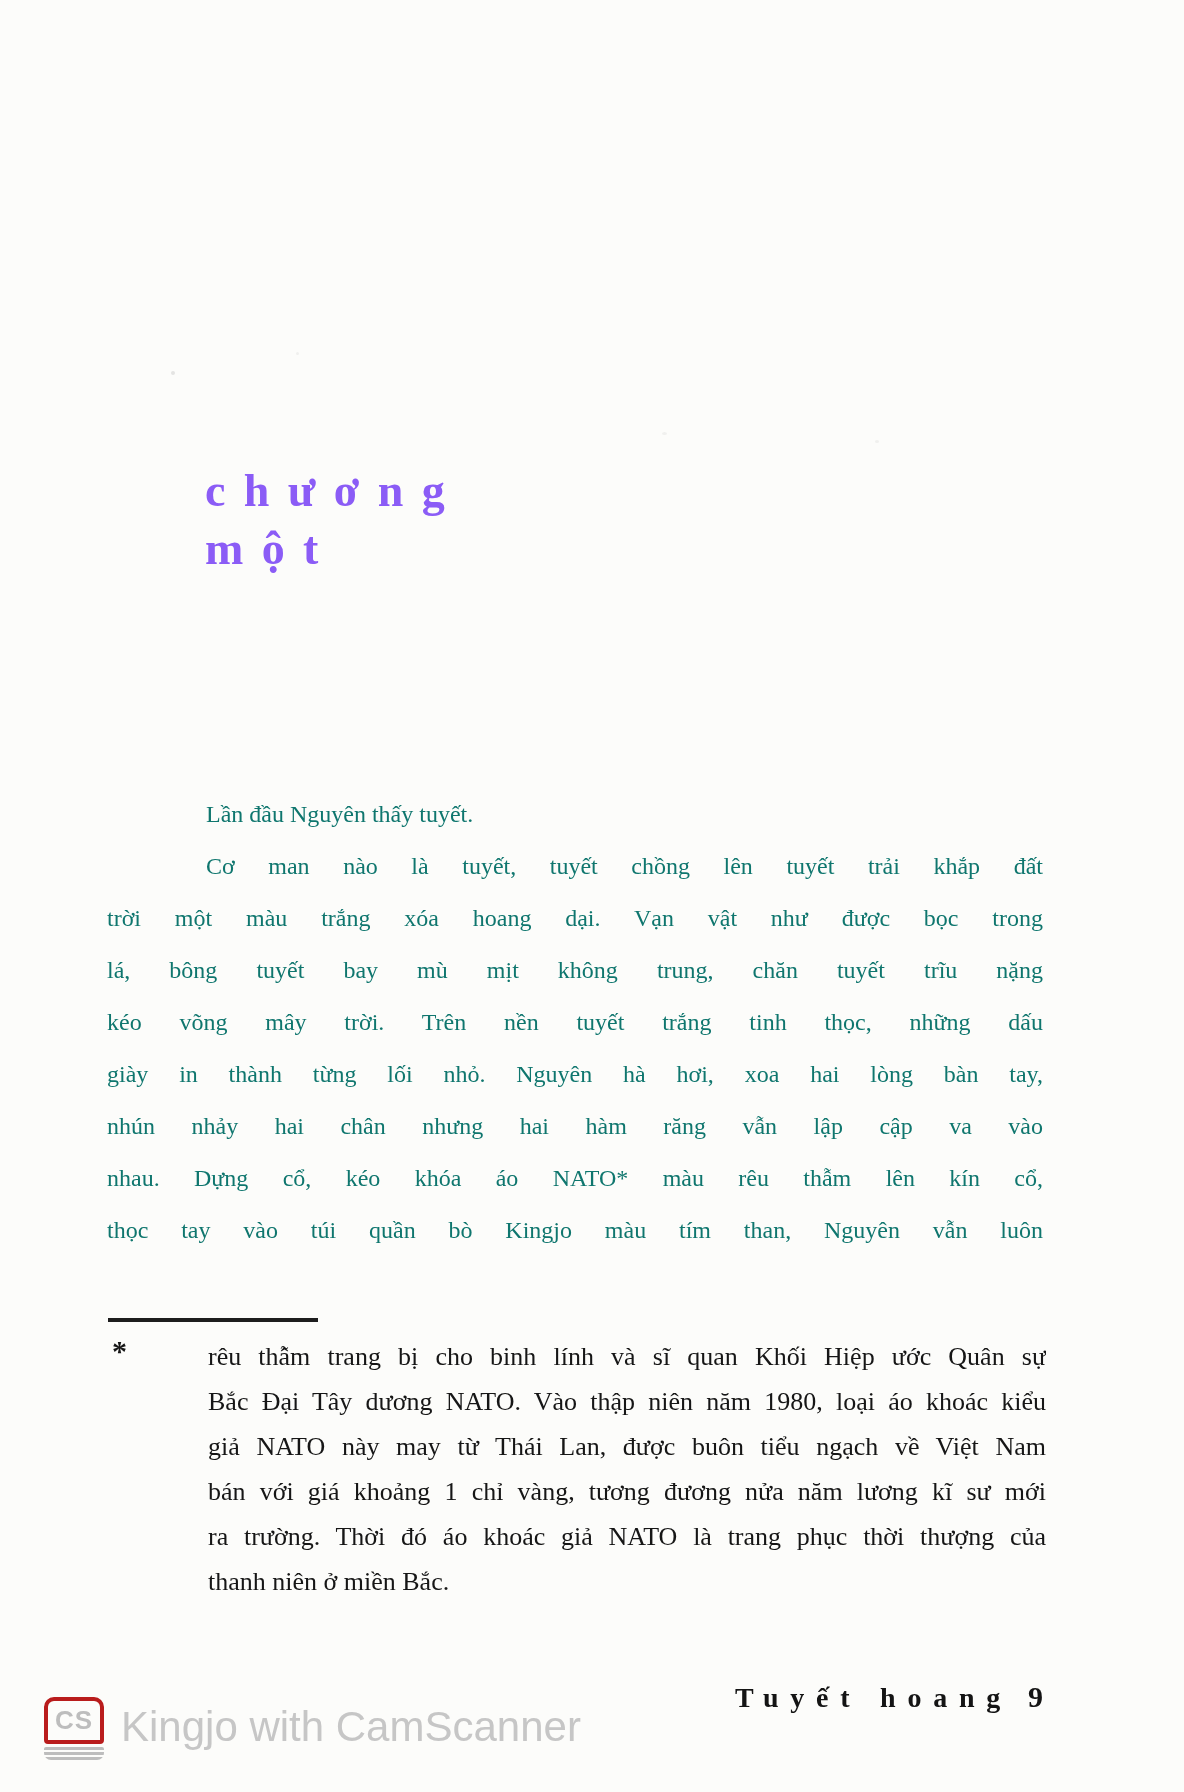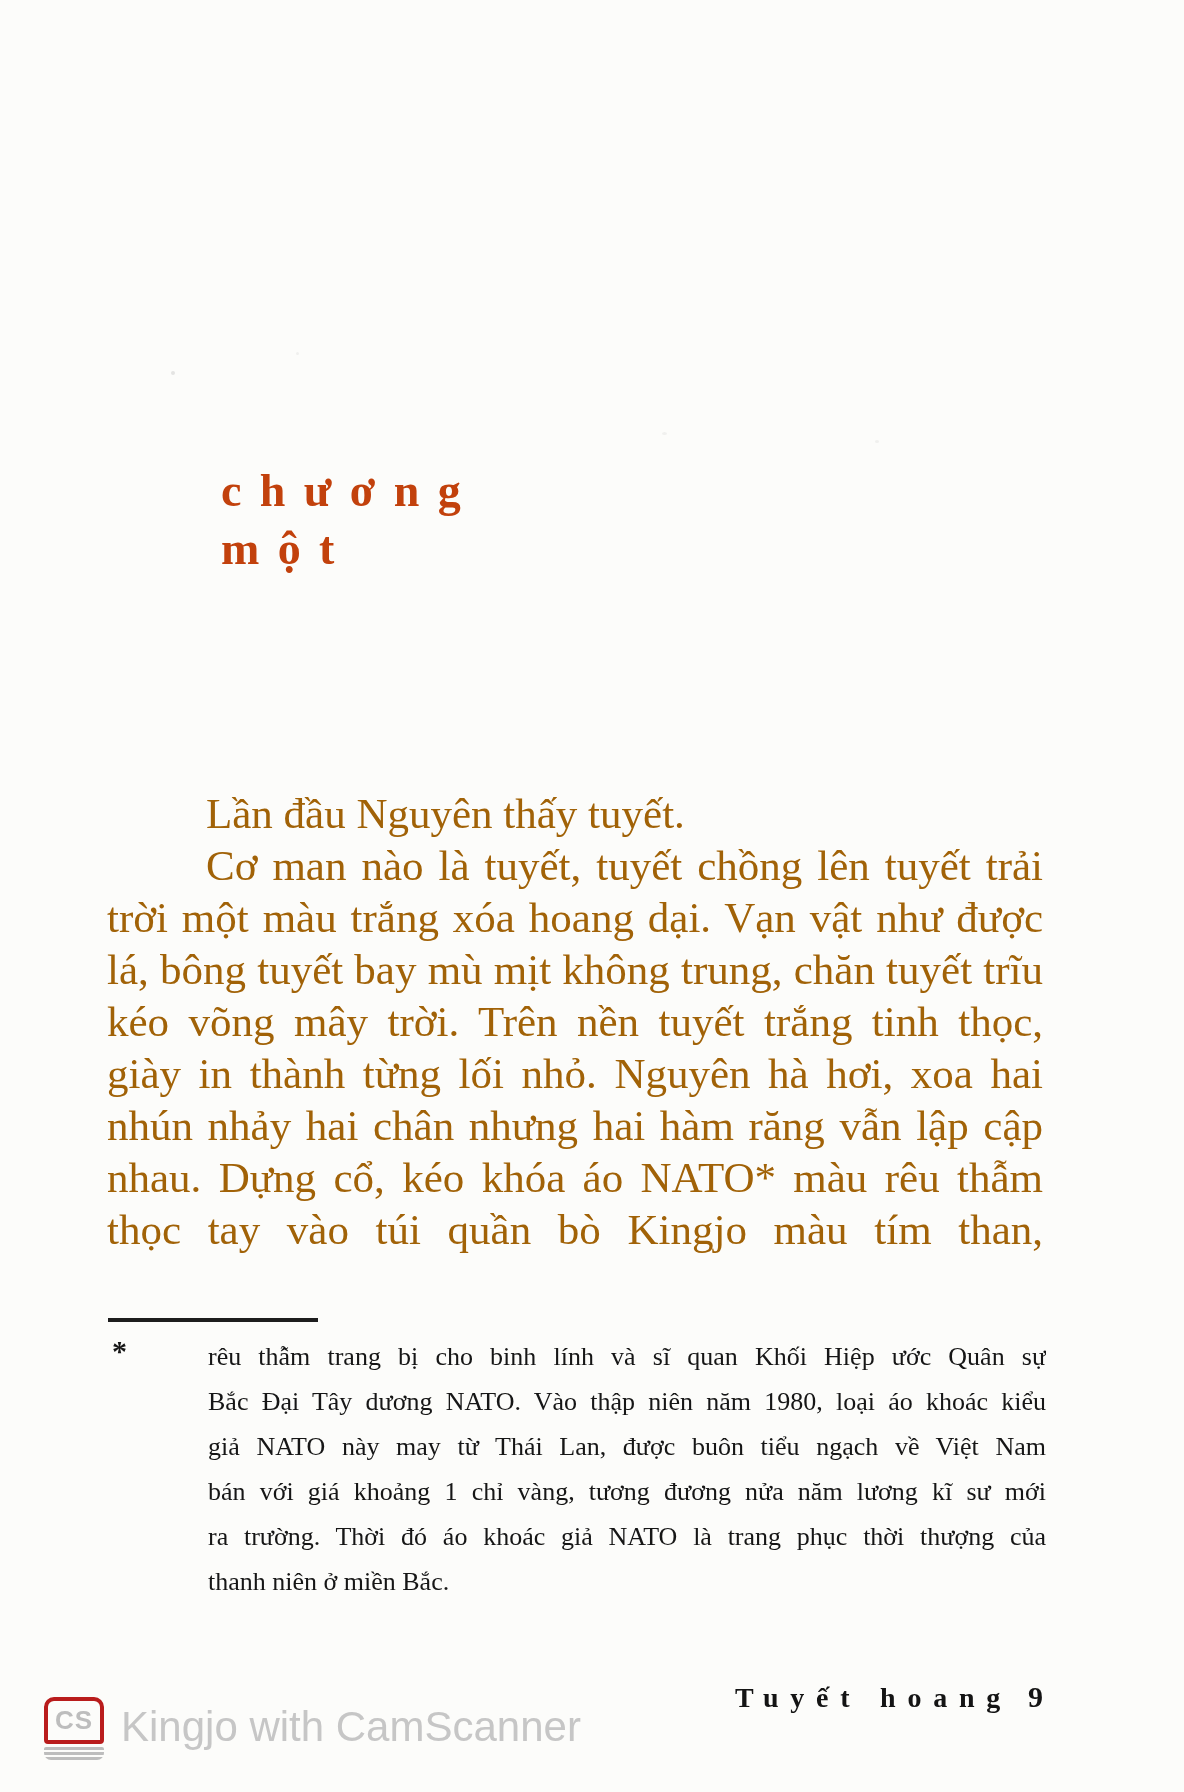--- a/index.html
+++ b/index.html
@@ -13,29 +13,28 @@
     color:#1b1b1b;
   }
 
   
   .chapter { position:absolute; left:205px; top:462px; }
   .chapter-line {
     font-weight:bold;
     font-size:46px;
     line-height:58px;
     letter-spacing:0.40em;
-    color:#c2410c;
-    margin-left:16px;
+    color:#8b5cf6;
   }
 
   
   .body-text {
     position:absolute; left:107px; top:788px; width:936px;
-    font-size:43px; line-height:52px;
-    color:#a16207;
+    font-size:24px; line-height:52px;
+    color:#0f766e;
   }
   .body-line {
     text-align:justify;
     text-align-last:justify;
     text-justify:inter-word;
     height:52px; overflow:hidden;
     white-space:nowrap-; 
   }
   .body-line.no-justify { text-align:left; text-align-last:left; }
   .body-line.indent { text-indent:99px; }

